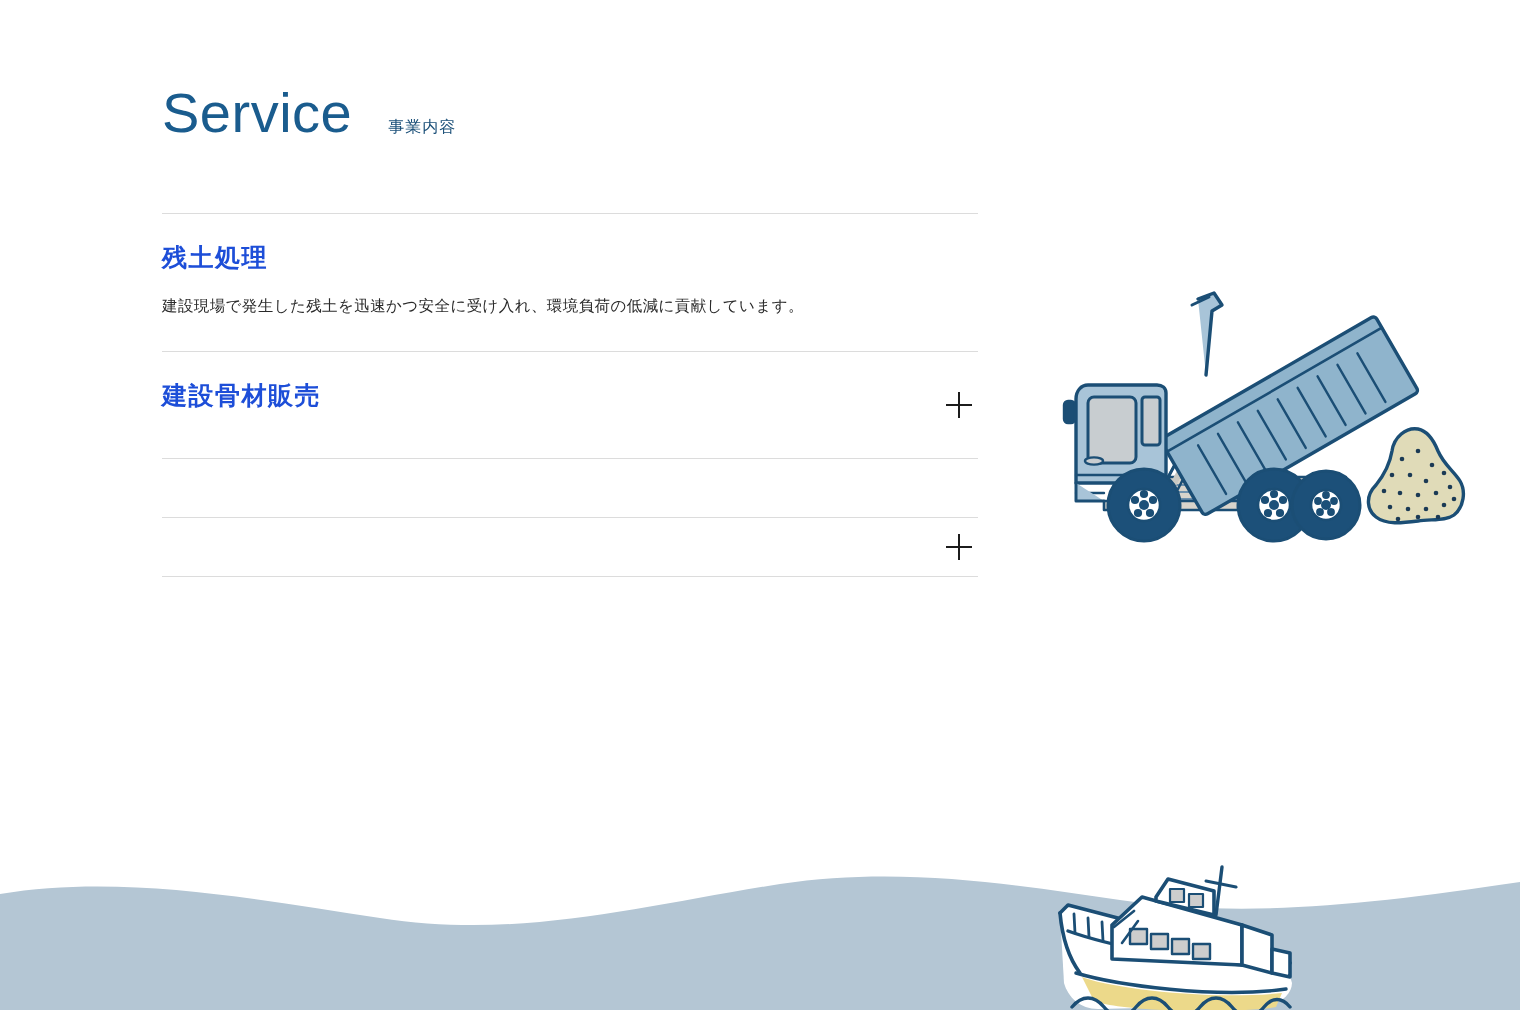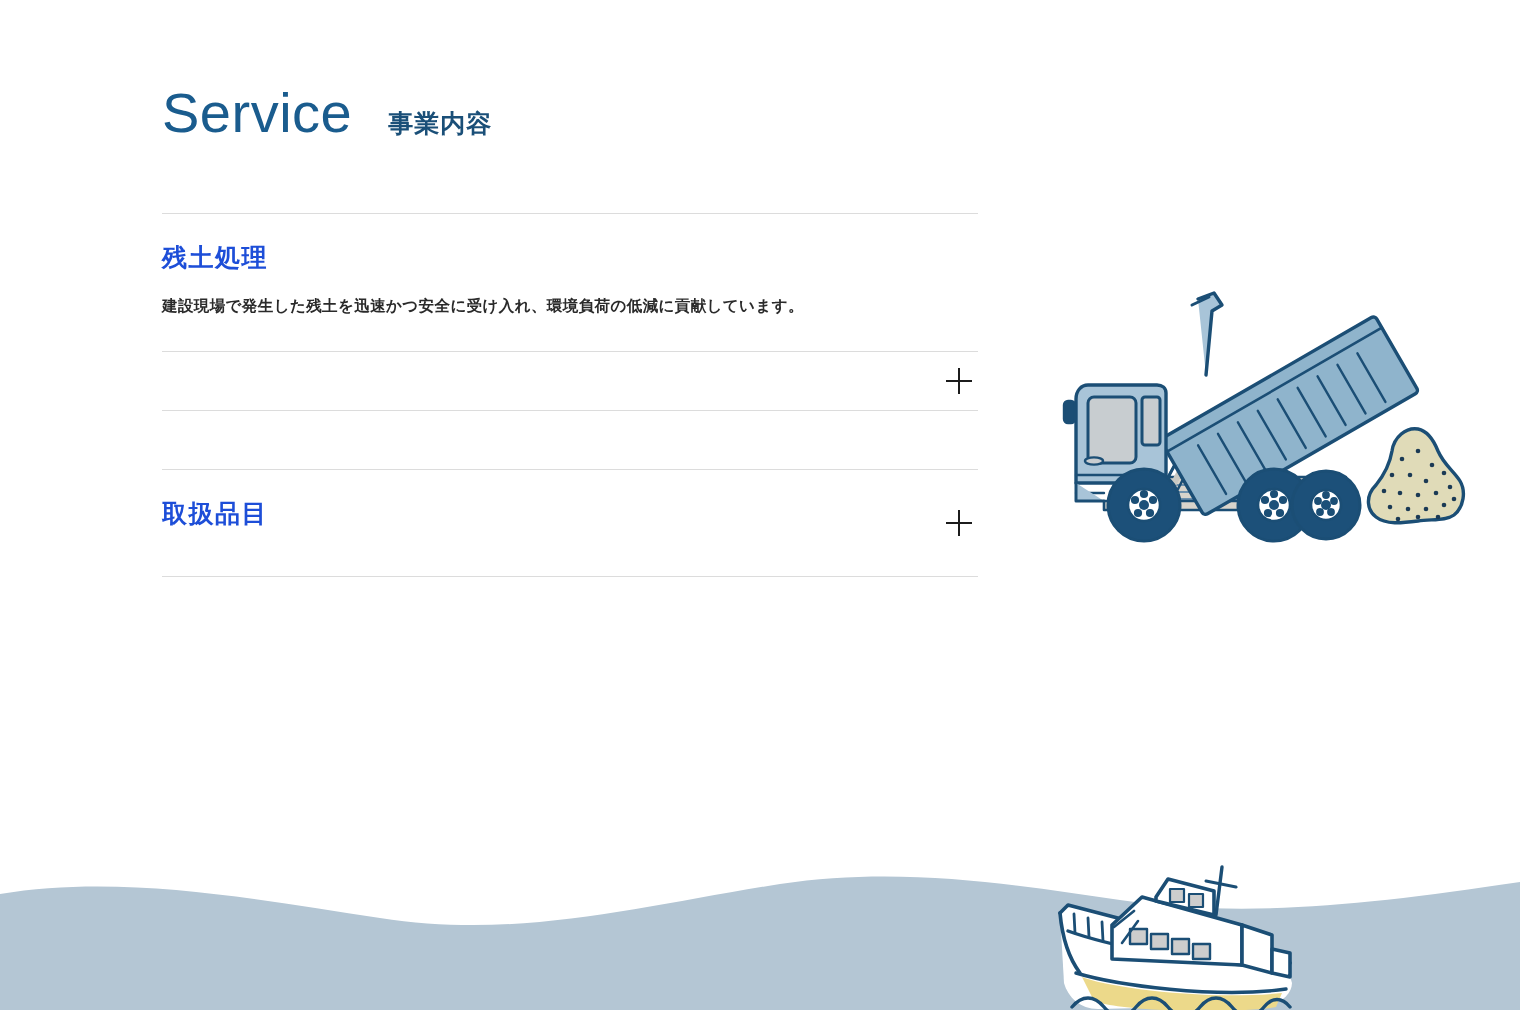--- a/index.html
+++ b/index.html
@@ -35,22 +35,22 @@
     z-index:5;
   }
   .title-en {
     font-size:56px;
     font-weight:400;
     letter-spacing:0.5px;
     color:#1a5c8e;
     line-height:1;
   }
   .title-ja {
-    font-size:25px;
-    font-weight:700;
+    font-size:16px;
+    font-weight:400;
     color:#1a4f78;
     letter-spacing:1px;
   }
 
   
   .service-list {
     position:absolute;
     left:162px; top:190px;
     width:816px;
     z-index:5;
@@ -67,21 +67,21 @@
   .service-head {
     font-size:25px;
     font-weight:700;
     color:#1d4ed8;
     letter-spacing:1.5px;
     line-height:1.2;
     margin-bottom:18px;
   }
   .service-desc {
     font-size:15.5px;
-    font-weight:700;
+    font-weight:400;
     color:#2a2a2a;
     line-height:2.0;
     letter-spacing:0.4px;
     max-width:810px;
   }
   .plus-icon {
     position:absolute;
     right:6px;
     top:50%;
     transform:translateY(-50%);
@@ -137,31 +137,31 @@
     <div class="divider"></div>
 
     <div class="service-item">
       <div class="service-head">残土処理</div>
       <div class="service-desc">建設現場で発生した残土を迅速かつ安全に受け入れ、環境負荷の低減に貢献しています。</div>
 
     </div>
     <div class="divider"></div>
 
     <div class="service-item">
+      <div class="service-head">建設骨材販売</div>
       <span class="plus-icon"></span>
     </div>
     <div class="divider"></div>
 
     <div class="service-item">
 
     </div>
     <div class="divider"></div>
 
     <div class="service-item">
-      <div class="service-head">取扱品目</div>
       <span class="plus-icon"></span>
     </div>
     <div class="divider"></div>
 
   </div>
 
   <svg class="truck-illustration" viewBox="0 0 430 270" fill="none">
     <g stroke="#1b4e75" stroke-width="3.4" stroke-linejoin="round" stroke-linecap="round">
 
       <path d="M68,202 L300,202 L300,226 L68,226 Z" fill="#d8d4cb" stroke="none"></path>

